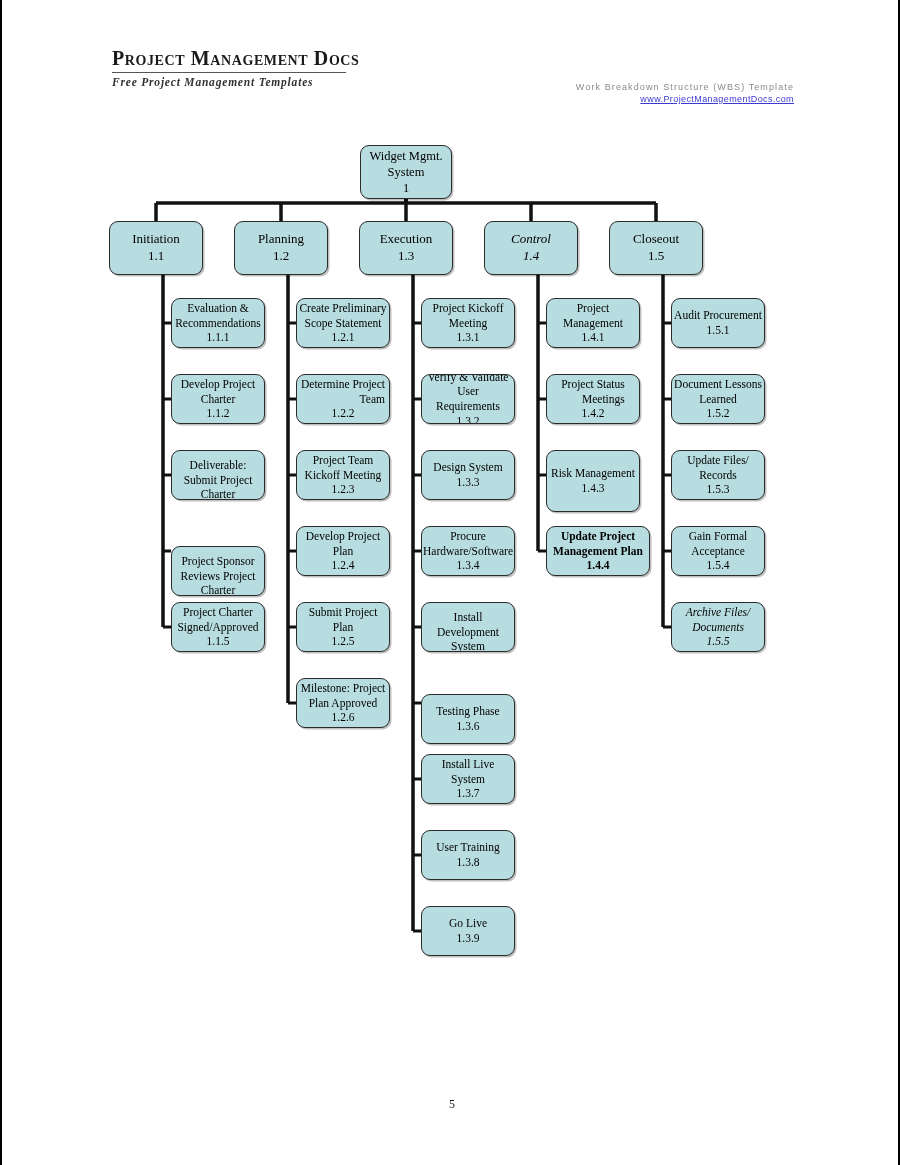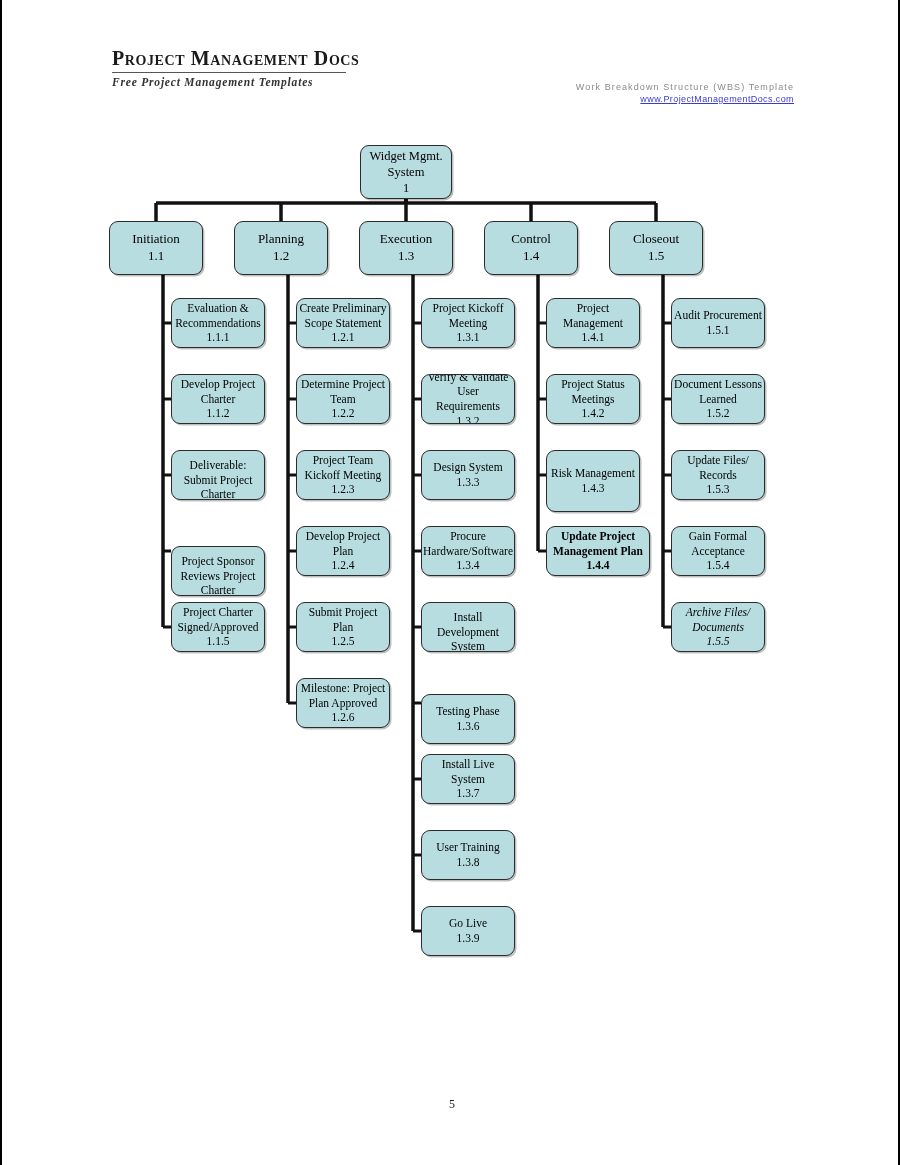--- a/index.html
+++ b/index.html
@@ -210,21 +210,21 @@
           <span class="code">1.1</span>
         </div>
         <div class="node lvl2" style="left: 232px; top: 221px; width: 94px; height: 54px;">
           <span class="lbl">Planning</span>
           <span class="code">1.2</span>
         </div>
         <div class="node lvl2" style="left: 357px; top: 221px; width: 94px; height: 54px;">
           <span class="lbl">Execution</span>
           <span class="code">1.3</span>
         </div>
-        <div class="node lvl2" style="left: 482px; top: 221px; width: 94px; height: 54px;">
+        <div class="node lvl2" style="left: 482px; top: 221px; width: 94px; height: 54px; font-style: italic;">
           <span class="lbl">Control</span>
           <span class="code">1.4</span>
         </div>
         <div class="node lvl2" style="left: 607px; top: 221px; width: 94px; height: 54px;">
           <span class="lbl">Closeout</span>
           <span class="code">1.5</span>
         </div>
         <div class="node child" style="left: 169px; top: 298px; width: 94px; height: 50px;">
           <span class="lbl">Evaluation &amp;
 Recommendations</span>
@@ -248,21 +248,21 @@
         <div class="node child" style="left: 169px; top: 602px; width: 94px; height: 50px;">
           <span class="lbl">Project Charter
 Signed/Approved</span>
           <span class="code">1.1.5</span>
         </div>
         <div class="node child" style="left: 294px; top: 298px; width: 94px; height: 50px;">
           <span class="lbl">Create Preliminary
 Scope Statement</span>
           <span class="code">1.2.1</span>
         </div>
-        <div class="node child" style="left: 294px; top: 374px; width: 94px; height: 50px;">
+        <div class="node child" style="left: 294px; top: 374px; width: 94px; height: 50px; text-align: right;">
           <span class="lbl">Determine Project
 Team</span>
           <span class="code">1.2.2</span>
         </div>
         <div class="node child" style="left: 294px; top: 450px; width: 94px; height: 50px;">
           <span class="lbl">Project Team
 Kickoff Meeting</span>
           <span class="code">1.2.3</span>
         </div>
         <div class="node child" style="left: 294px; top: 526px; width: 94px; height: 50px;">
@@ -318,21 +318,21 @@
         </div>
         <div class="node child" style="left: 419px; top: 906px; width: 94px; height: 50px;">
           <span class="lbl">Go Live</span>
           <span class="code">1.3.9</span>
         </div>
         <div class="node child" style="left: 544px; top: 298px; width: 94px; height: 50px;">
           <span class="lbl">Project
 Management</span>
           <span class="code">1.4.1</span>
         </div>
-        <div class="node child" style="left: 544px; top: 374px; width: 94px; height: 50px;">
+        <div class="node child" style="left: 544px; top: 374px; width: 94px; height: 50px; text-align: right;">
           <span class="lbl">Project Status
 Meetings</span>
           <span class="code">1.4.2</span>
         </div>
         <div class="node child" style="left: 544px; top: 450px; width: 94px; height: 62px;">
           <span class="lbl">Risk Management</span>
           <span class="code">1.4.3</span>
         </div>
         <div class="node child" style="left: 544px; top: 526px; width: 104px; height: 50px; font-weight: bold;">
           <span class="lbl">Update Project

